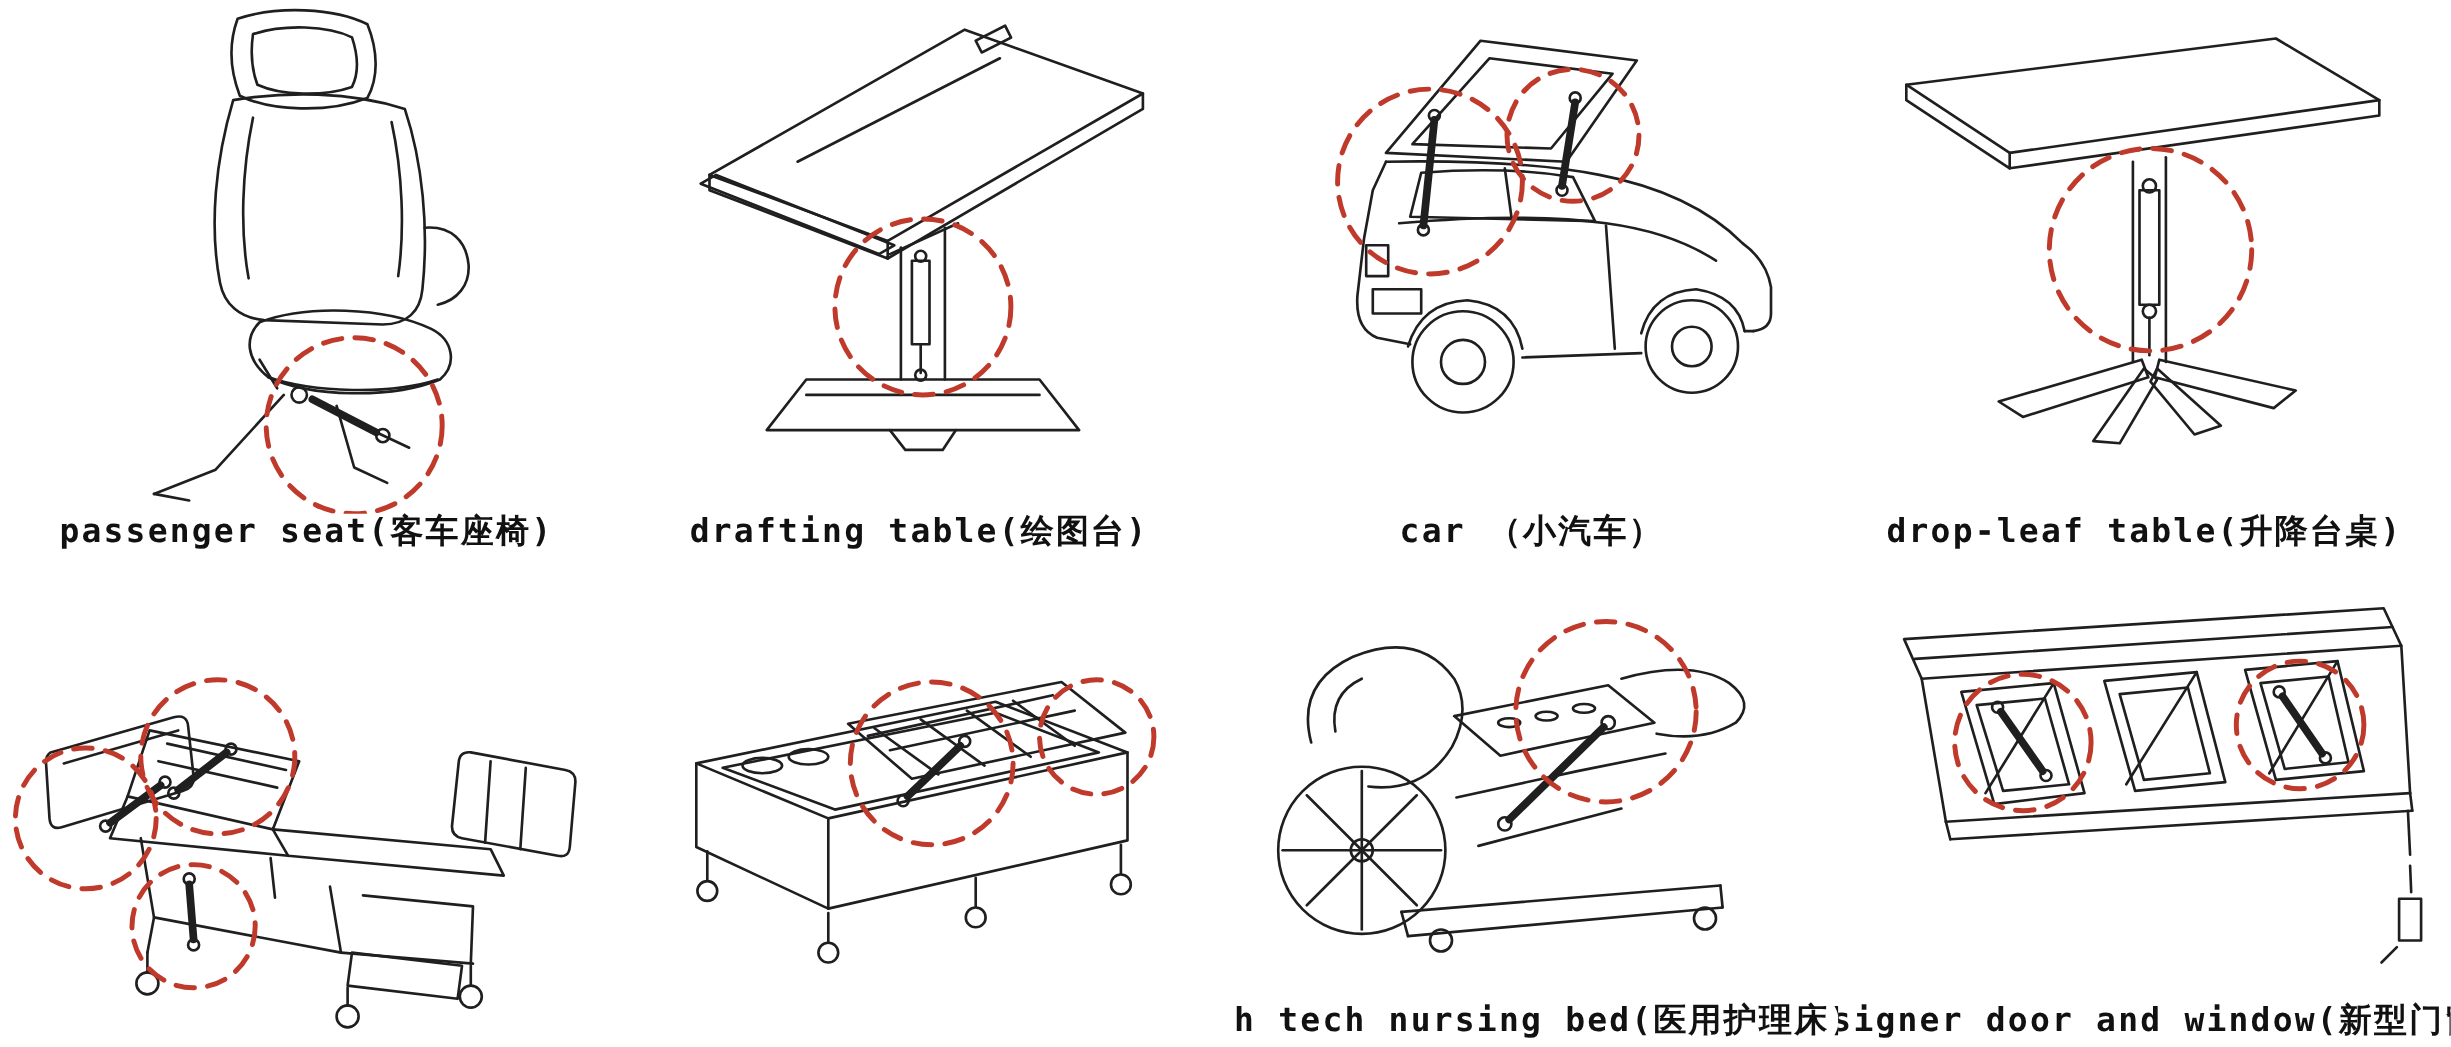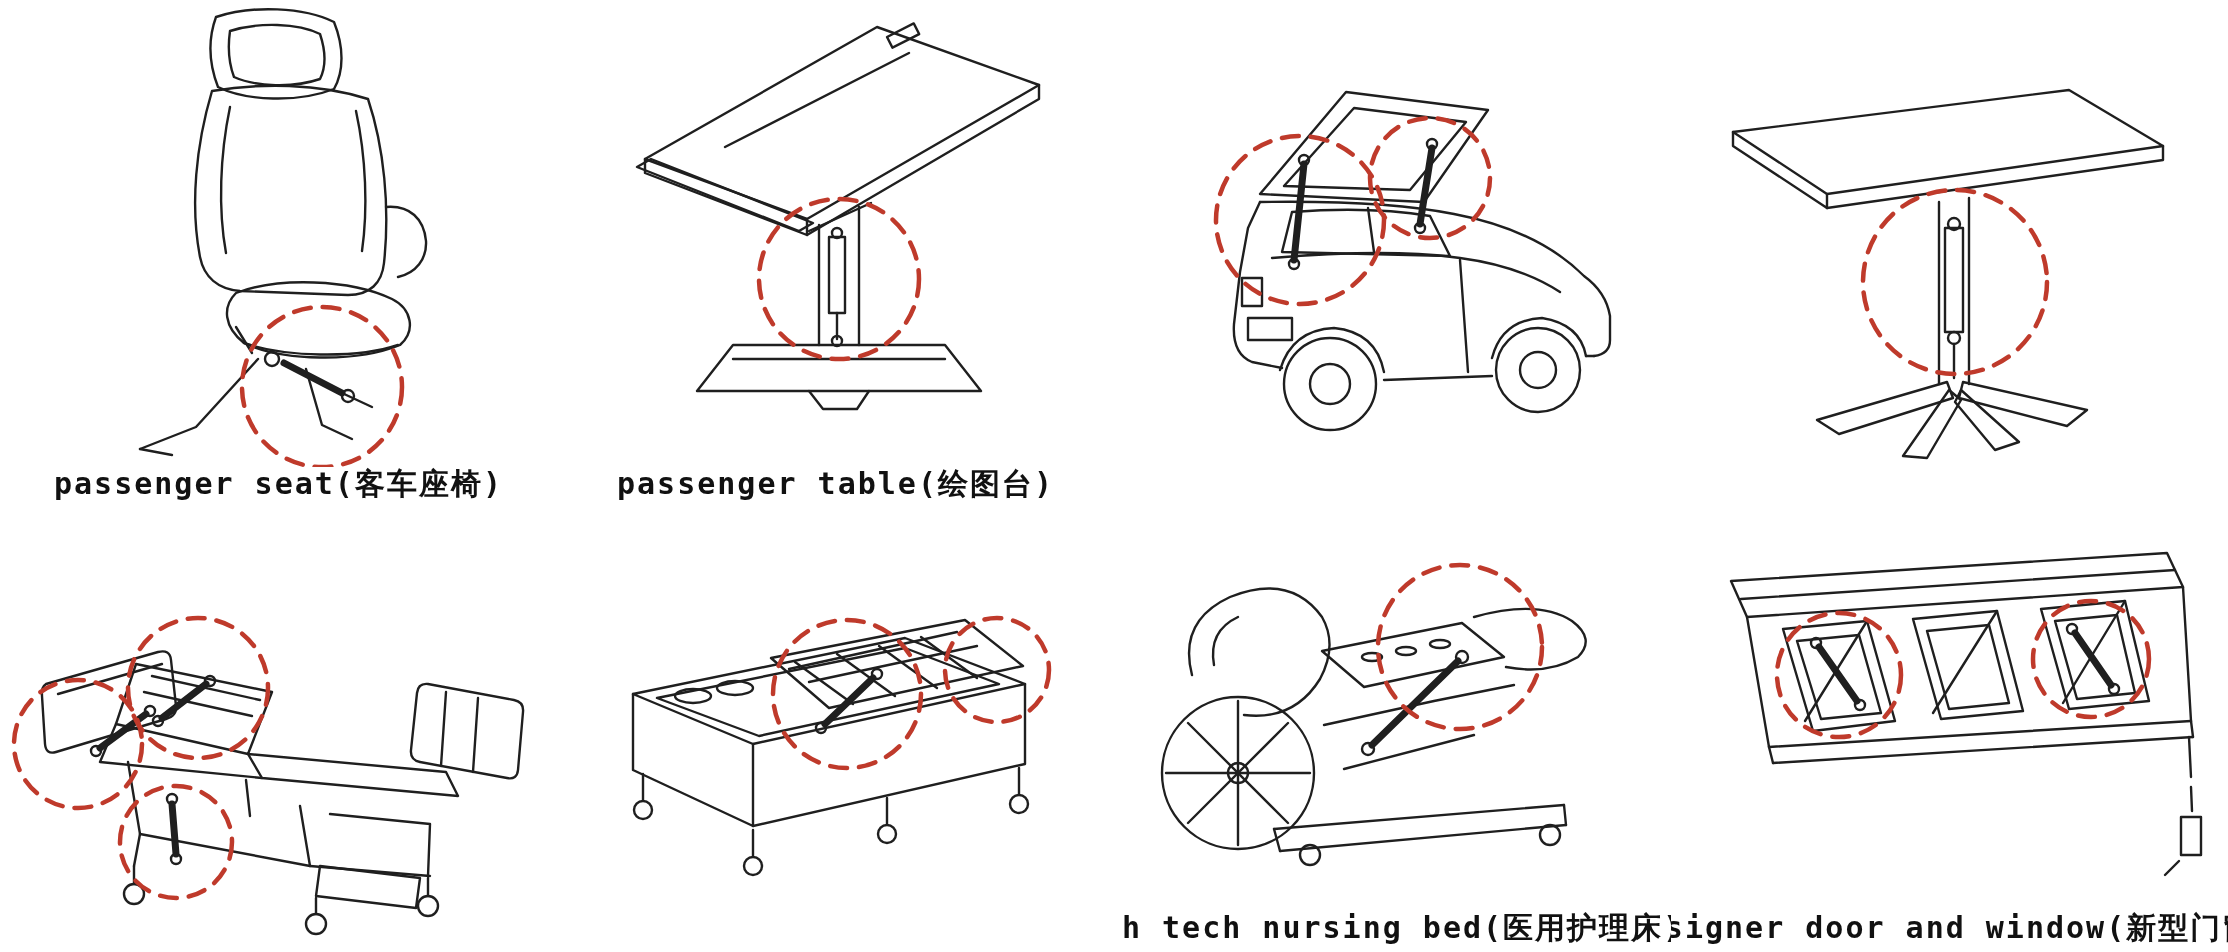--- a/index.html
+++ b/index.html
@@ -75,21 +75,21 @@
         <rect x="272" y="240" width="16" height="76"></rect>
         <line x1="280" y1="316" x2="280" y2="342"></line>
         <circle cx="280" cy="236" r="5"></circle>
         <circle cx="280" cy="344" r="5"></circle>
         <path d="M176,348 L388,348 L424,394 L140,394 Z"></path>
         <path d="M176,362 L388,362"></path>
         <path d="M252,394 L266,412 L300,412 L312,394"></path>
       </g>
       <circle class="hl" cx="282" cy="282" r="80"></circle>
     </svg>
-    <div class="caption">passenger table(绘图台)</div>
+    <div class="caption">drafting table(绘图台)</div>
   </div>
 
   <div class="cell row1">
     <svg class="art" width="557" height="470" viewBox="0 0 557 470">
       <g class="ln">
         <path d="M146,142 L232,40 L374,58 L310,150 Z"></path>
         <path d="M170,134 L240,56 L352,70 L296,138 Z"></path>
         <line class="thick" x1="180" y1="208" x2="190" y2="112"></line>
         <circle cx="180" cy="212" r="5"></circle>
           <circle cx="190" cy="108" r="5"></circle>
@@ -109,20 +109,21 @@
         <path d="M378,306 Q388,268 428,266 Q466,272 472,304"></path>
         <circle cx="424" cy="318" r="42"></circle>
         <circle cx="424" cy="318" r="18"></circle>
         <line x1="270" y1="328" x2="378" y2="324"></line>
         <line x1="472" y1="304" x2="480" y2="304"></line>
         <path d="M346,208 L354,320"></path>
       </g>
       <circle class="hl" cx="186" cy="168" r="84"></circle>
       <circle class="hl" cx="316" cy="126" r="60"></circle>
     </svg>
+    <div class="caption">car （小汽车）</div>
   </div>
 
   <div class="cell row1">
     <svg class="art" width="557" height="470" viewBox="0 0 557 470">
       <g class="ln">
         <path d="M62,80 L398,38 L492,94 L156,142 Z"></path>
         <path d="M62,80 L62,94 L156,156 L156,142"></path>
         <path d="M492,94 L492,108 L156,156"></path>
         <line x1="268" y1="150" x2="268" y2="332"></line>
         <line x1="298" y1="146" x2="298" y2="332"></line>
@@ -130,20 +131,21 @@
         <circle cx="283" cy="172" r="6"></circle>
         <circle cx="283" cy="286" r="6"></circle>
         <line x1="283" y1="292" x2="283" y2="326"></line>
         <path d="M276,330 L146,368 L168,382 L282,346 Z"></path>
         <path d="M292,330 L416,358 L396,374 L288,346 Z"></path>
         <path d="M278,338 L232,404 L256,406 L290,348 Z"></path>
         <path d="M290,338 L348,390 L324,398 L284,350 Z"></path>
       </g>
       <circle class="hl" cx="284" cy="230" r="92"></circle>
     </svg>
+    <div class="caption">drop-leaf table(升降台桌)</div>
   </div>
 
   <div class="cell row2">
     <svg class="art" width="557" height="386" viewBox="0 0 557 386">
       <g class="ln">
         <path d="M46,118 L158,86 Q170,83 171,94 L176,140 Q177,150 166,153 L56,186 Q46,189 45,178 L42,130 Q41,121 46,118 Z"></path>
         <path d="M58,128 L162,98"></path>
         <path d="M136,98 L272,126 L248,188 L116,158 Z"></path>
         <path d="M152,110 L260,134"></path>
         <path d="M144,126 L252,150"></path>

